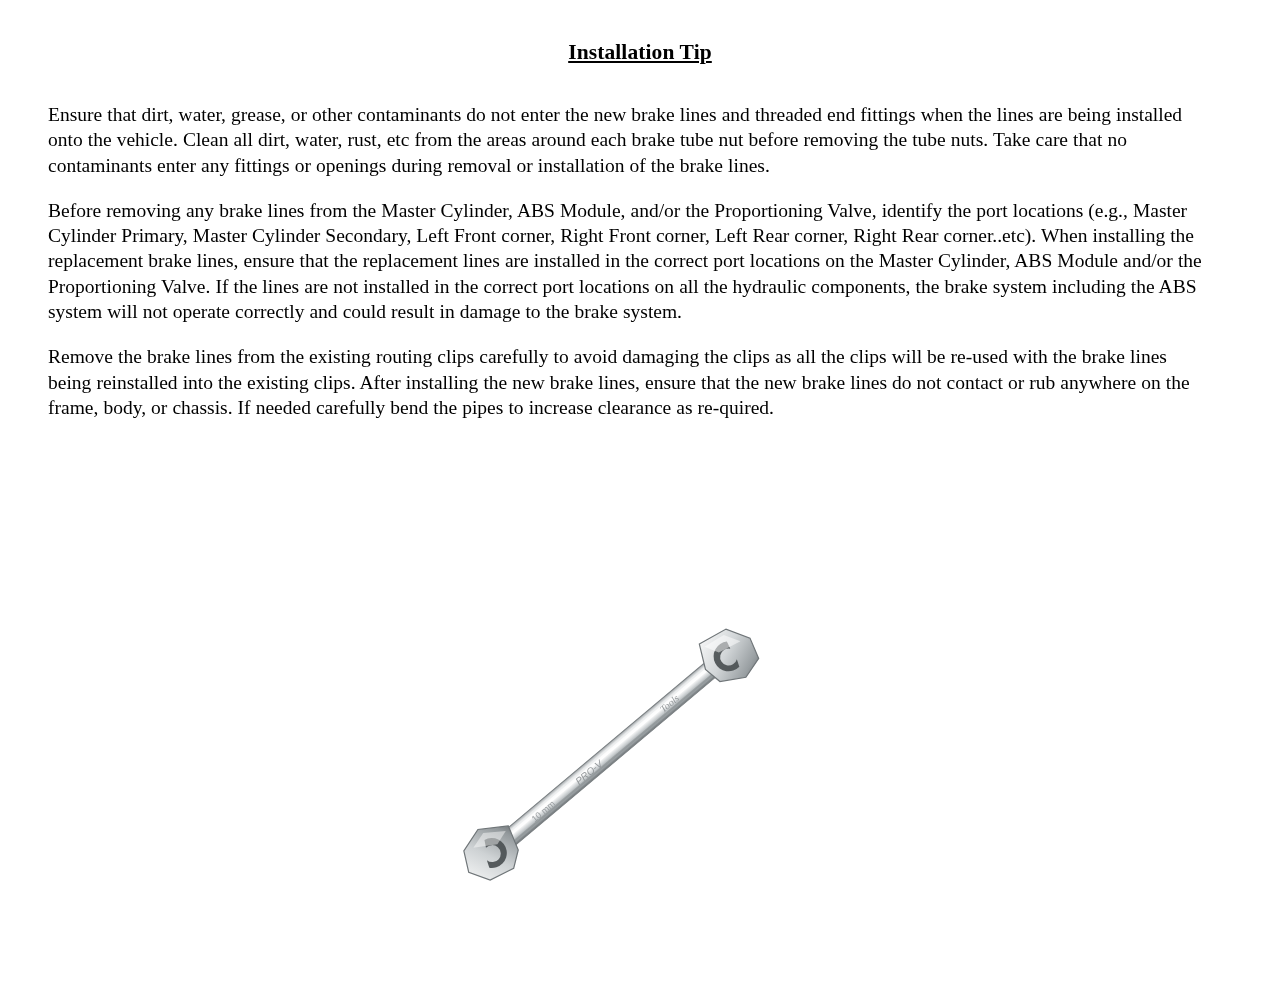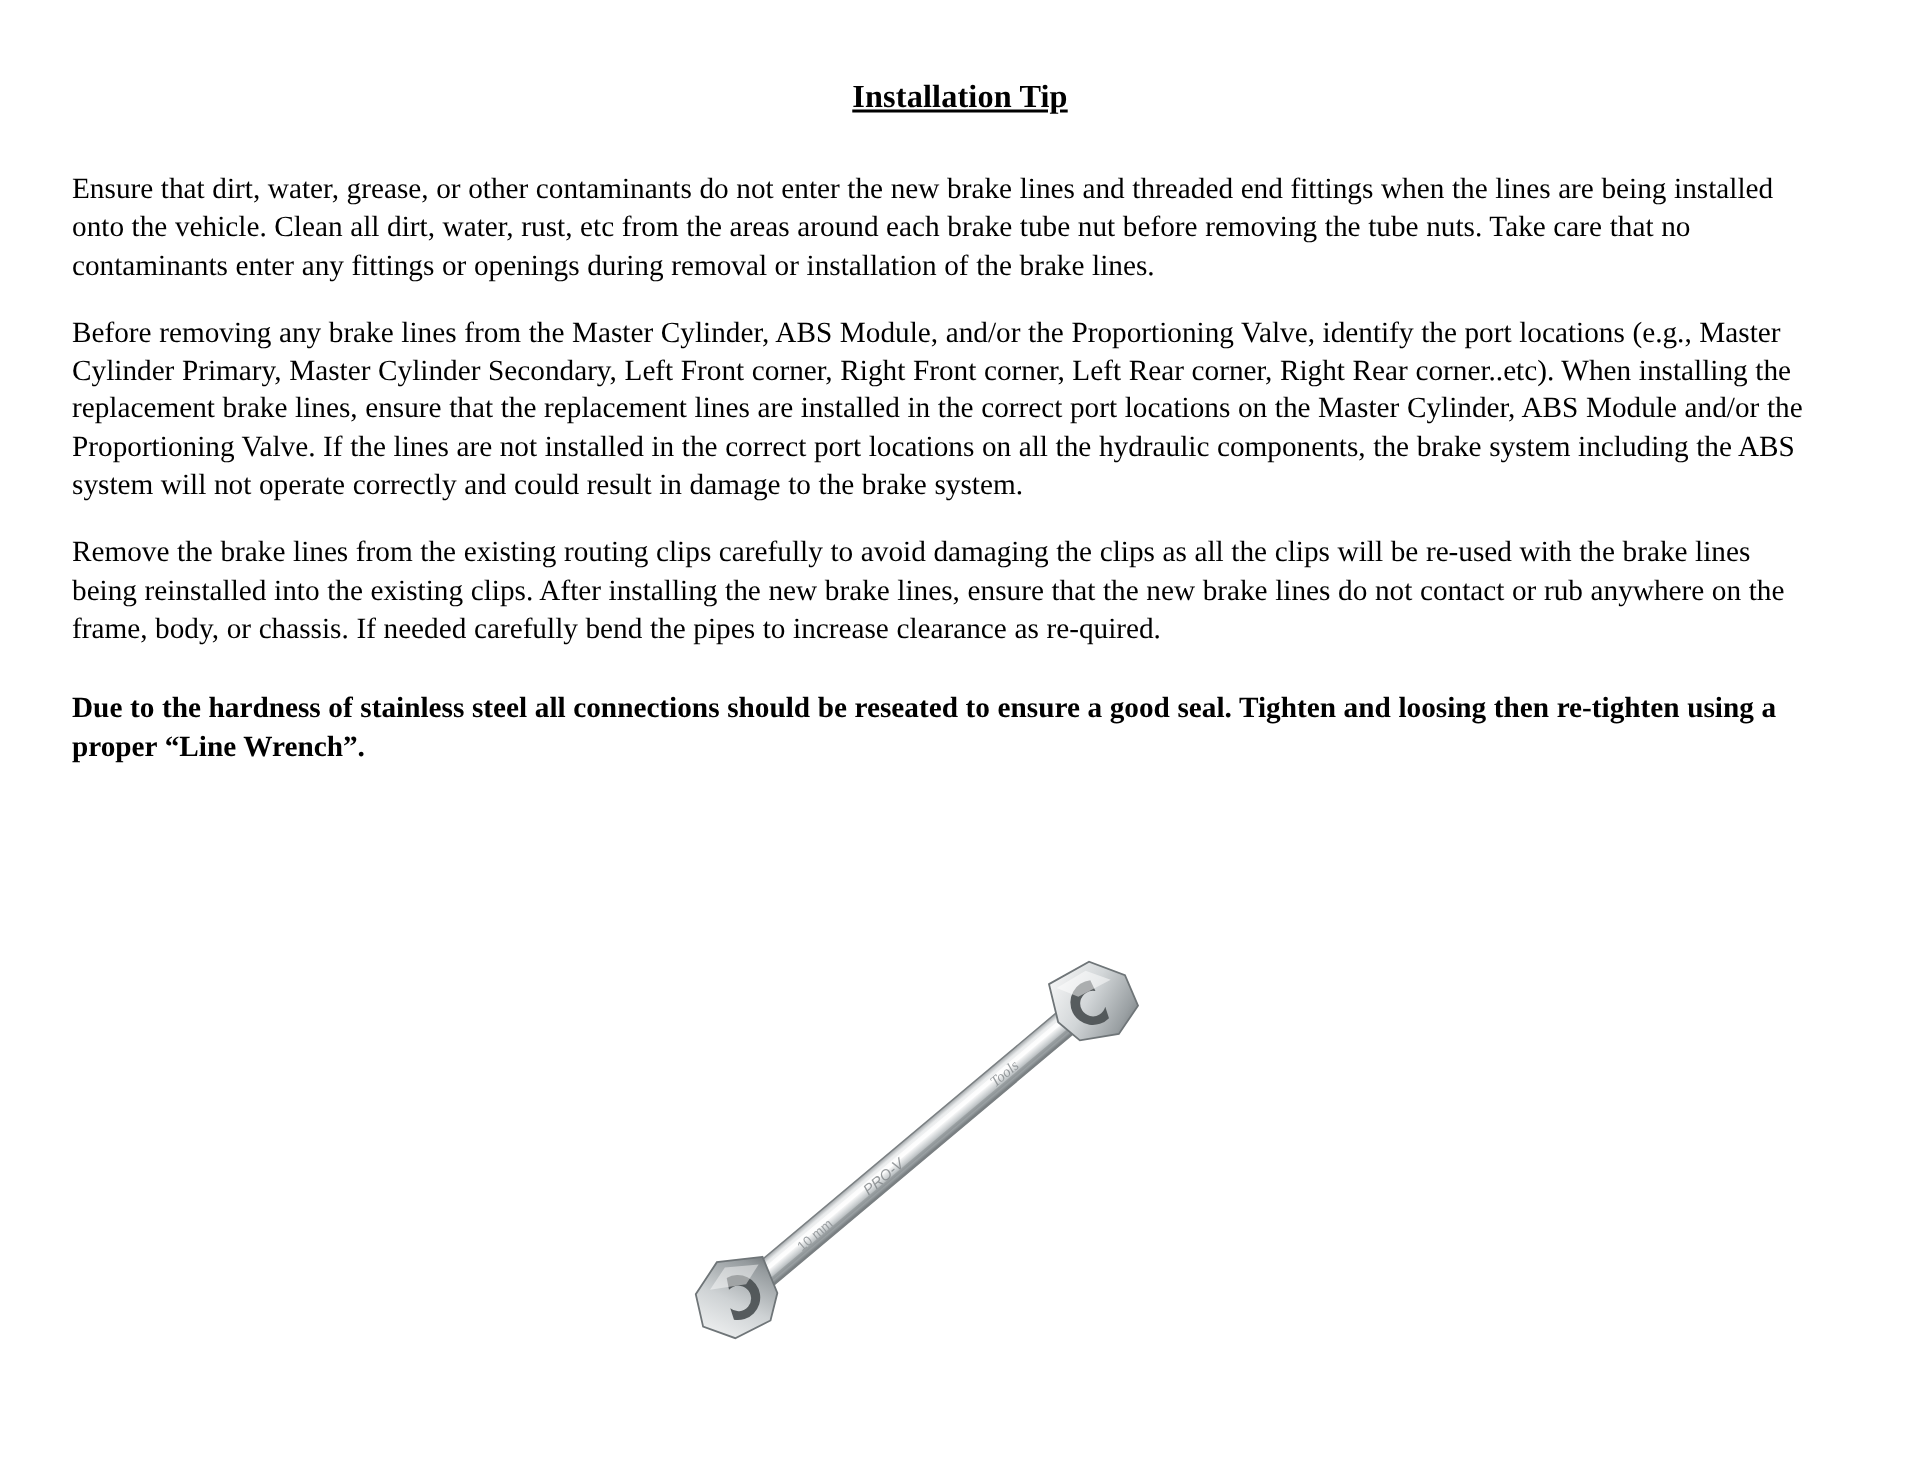--- a/index.html
+++ b/index.html
@@ -18,21 +18,21 @@
     position: relative;
     width: 1280px;
     height: 989px;
     box-sizing: border-box;
   }
   .doc-title {
     text-align: center;
     font-size: 21.5px;
     font-weight: bold;
     text-decoration: underline;
-    margin: 16px;
+    margin: 4px;
     padding-top: 36px;
     letter-spacing: 0.1px;
   }
   .body-area {
     position: absolute;
     left: 48px;
     top: 98px;
     width: 1155px;
   }
   p.para {
@@ -65,21 +65,20 @@
 <body>
 
 <div class="page">
 
   <h1 class="doc-title">Installation Tip</h1>
 
   <div class="body-area">
     <p class="para">Ensure that dirt, water, grease, or other contaminants do not enter the new brake lines and threaded end fittings when the lines are being installed onto the vehicle. Clean all dirt, water, rust, etc from the areas around each brake tube nut before removing the tube nuts. Take care that no contaminants enter any fittings or openings during removal or installation of the brake lines.</p>
     <p class="para">Before removing any brake lines from the Master Cylinder, ABS Module, and/or the Proportioning Valve, identify the port locations (e.g., Master Cylinder Primary, Master Cylinder Secondary, Left Front corner, Right Front corner, Left Rear corner, Right Rear corner..etc). When installing the replacement brake lines, ensure that the replacement lines are installed in the correct port locations on the Master Cylinder, ABS Module and/or the Proportioning Valve. If the lines are not installed in the correct port locations on all the hydraulic components, the brake system including the ABS system will not operate correctly and could result in damage to the brake system.</p>
     <p class="para">Remove the brake lines from the existing routing clips carefully to avoid damaging the clips as all the clips will be re-used with the brake lines being reinstalled into the existing clips. After installing the new brake lines, ensure that the new brake lines do not contact or rub anywhere on the frame, body, or chassis. If needed carefully bend the pipes to increase clearance as re-quired.</p>
-    <p class="para bold-note">Due to the hardness of stainless steel all connections should be reseated to ensure a good seal. Tighten and loosing then re-tighten using a proper “Line Wrench”.</p>
   </div>
 
   <div class="figure">
     <svg width="420" height="300" viewBox="0 0 420 300">
       <defs>
         <linearGradient id="shaftGrad" x1="0" y1="0" x2="0" y2="1">
           <stop offset="0%" stop-color="#9fa4a7"></stop>
           <stop offset="18%" stop-color="#e9ebec"></stop>
           <stop offset="42%" stop-color="#fbfbfb"></stop>
           <stop offset="62%" stop-color="#cfd3d5"></stop>

